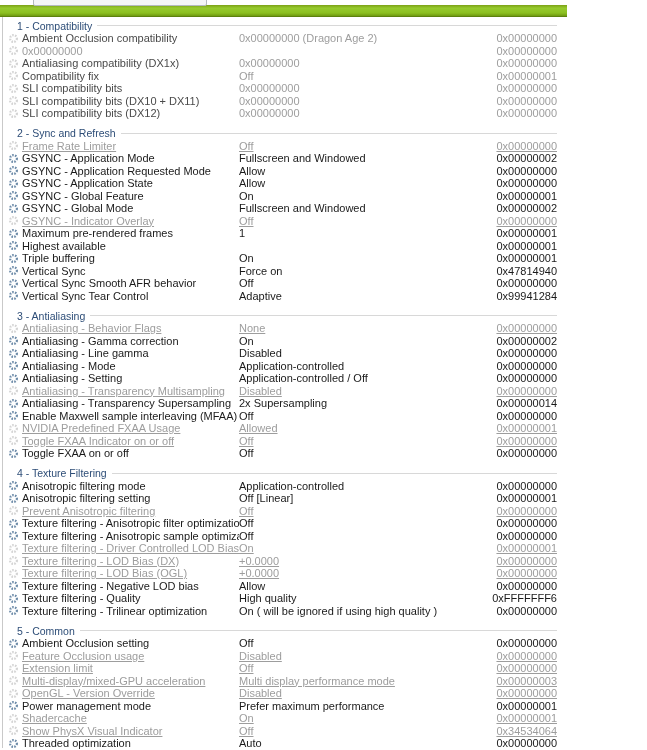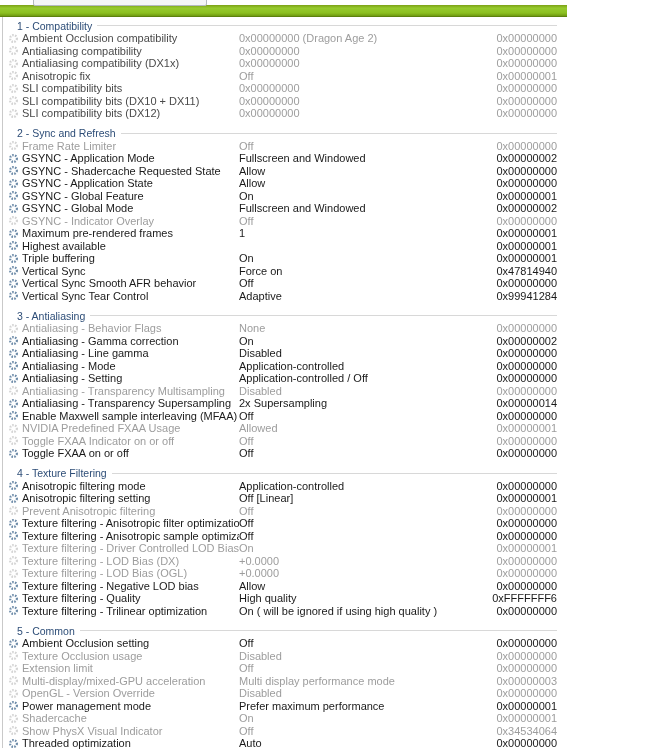--- a/index.html
+++ b/index.html
@@ -81,21 +81,21 @@
     align-items: center;
     justify-content: center;
   }
   .label { width: 217px; flex: none; overflow: hidden; }
   .value { flex: 1; overflow: hidden; }
   .hex   { width: 82px; flex: none; text-align: right; }
 
   
   .row.set   { color: #1a1a1a; }
   .row.set .icon { color: #6e8ca9; }
-  .row.unset { color: #9d9d9d; }
+  .row.unset { color: #9d9d9d; text-decoration: underline; }
   .row.unset .icon { color: #d4d4d4; }
   .row.mixed .label { color: #4a4a4a; }
   .row.mixed .value, .row.mixed .hex { color: #9d9d9d; }
   .row.mixed .icon { color: #d4d4d4; }
 </style>
 </head>
 <body>
 
 <div id="app">
   <div class="top-strip">
@@ -119,21 +119,20 @@
           <span class="value">0x00000000 (Dragon Age 2)</span>
           <span class="hex">0x00000000</span>
         </div>
         <div class="row mixed">
           <span class="icon">
             <svg width="11" height="11" viewBox="0 0 11 11">
               <circle cx="5.5" cy="5.5" r="3.4" fill="none" stroke="currentColor" stroke-width="2.2" stroke-dasharray="1.6 1.25"></circle>
               <circle cx="5.5" cy="5.5" r="1.1" fill="#ffffff"></circle>
             </svg>
           </span>
-          <span class="label">Antialiasing compatibility</span>
           <span class="value">0x00000000</span>
           <span class="hex">0x00000000</span>
         </div>
         <div class="row mixed">
           <span class="icon">
             <svg width="11" height="11" viewBox="0 0 11 11">
               <circle cx="5.5" cy="5.5" r="3.4" fill="none" stroke="currentColor" stroke-width="2.2" stroke-dasharray="1.6 1.25"></circle>
               <circle cx="5.5" cy="5.5" r="1.1" fill="#ffffff"></circle>
             </svg>
           </span>
@@ -141,21 +140,21 @@
           <span class="value">0x00000000</span>
           <span class="hex">0x00000000</span>
         </div>
         <div class="row mixed">
           <span class="icon">
             <svg width="11" height="11" viewBox="0 0 11 11">
               <circle cx="5.5" cy="5.5" r="3.4" fill="none" stroke="currentColor" stroke-width="2.2" stroke-dasharray="1.6 1.25"></circle>
               <circle cx="5.5" cy="5.5" r="1.1" fill="#ffffff"></circle>
             </svg>
           </span>
-          <span class="label">Anisotropic fix</span>
+          <span class="label">Compatibility fix</span>
           <span class="value">Off</span>
           <span class="hex">0x00000001</span>
         </div>
         <div class="row mixed">
           <span class="icon">
             <svg width="11" height="11" viewBox="0 0 11 11">
               <circle cx="5.5" cy="5.5" r="3.4" fill="none" stroke="currentColor" stroke-width="2.2" stroke-dasharray="1.6 1.25"></circle>
               <circle cx="5.5" cy="5.5" r="1.1" fill="#ffffff"></circle>
             </svg>
           </span>
@@ -213,21 +212,21 @@
           <span class="value">Fullscreen and Windowed</span>
           <span class="hex">0x00000002</span>
         </div>
         <div class="row set">
           <span class="icon">
             <svg width="11" height="11" viewBox="0 0 11 11">
               <circle cx="5.5" cy="5.5" r="3.4" fill="none" stroke="currentColor" stroke-width="2.2" stroke-dasharray="1.6 1.25"></circle>
               <circle cx="5.5" cy="5.5" r="1.1" fill="#ffffff"></circle>
             </svg>
           </span>
-          <span class="label">GSYNC - Shadercache Requested State</span>
+          <span class="label">GSYNC - Application Requested Mode</span>
           <span class="value">Allow</span>
           <span class="hex">0x00000000</span>
         </div>
         <div class="row set">
           <span class="icon">
             <svg width="11" height="11" viewBox="0 0 11 11">
               <circle cx="5.5" cy="5.5" r="3.4" fill="none" stroke="currentColor" stroke-width="2.2" stroke-dasharray="1.6 1.25"></circle>
               <circle cx="5.5" cy="5.5" r="1.1" fill="#ffffff"></circle>
             </svg>
           </span>
@@ -604,21 +603,21 @@
           <span class="value">Off</span>
           <span class="hex">0x00000000</span>
         </div>
         <div class="row unset">
           <span class="icon">
             <svg width="11" height="11" viewBox="0 0 11 11">
               <circle cx="5.5" cy="5.5" r="3.4" fill="none" stroke="currentColor" stroke-width="2.2" stroke-dasharray="1.6 1.25"></circle>
               <circle cx="5.5" cy="5.5" r="1.1" fill="#ffffff"></circle>
             </svg>
           </span>
-          <span class="label">Texture Occlusion usage</span>
+          <span class="label">Feature Occlusion usage</span>
           <span class="value">Disabled</span>
           <span class="hex">0x00000000</span>
         </div>
         <div class="row unset">
           <span class="icon">
             <svg width="11" height="11" viewBox="0 0 11 11">
               <circle cx="5.5" cy="5.5" r="3.4" fill="none" stroke="currentColor" stroke-width="2.2" stroke-dasharray="1.6 1.25"></circle>
               <circle cx="5.5" cy="5.5" r="1.1" fill="#ffffff"></circle>
             </svg>
           </span>

